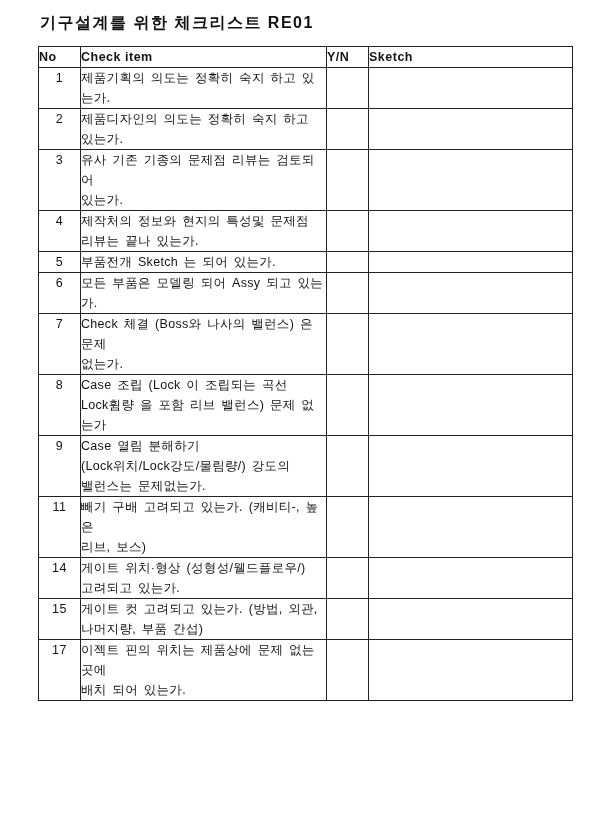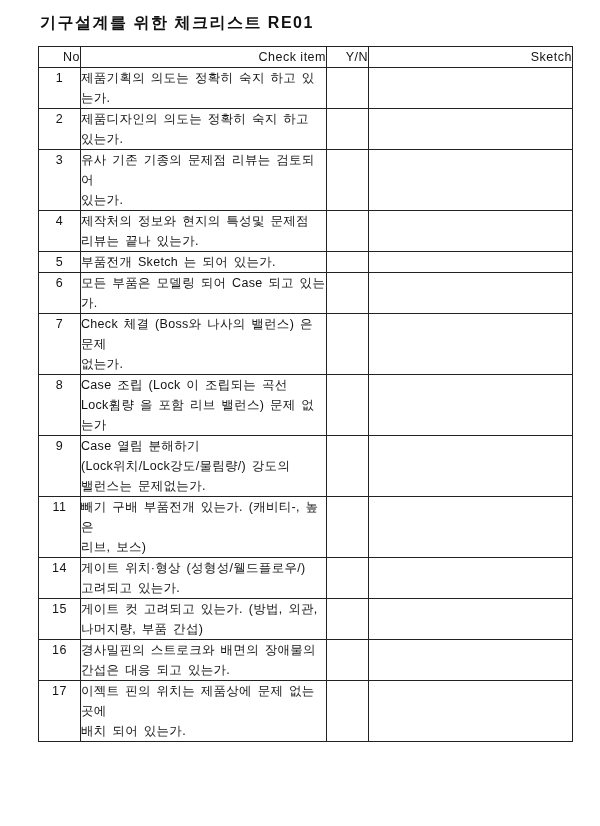--- a/index.html
+++ b/index.html
@@ -41,22 +41,22 @@
   table.checklist th,
   table.checklist td {
     border: 1px solid #222222;
     padding: 0;
     vertical-align: top;
     font-size: 12.5px;
     line-height: 20px;
     overflow: hidden;
   }
   table.checklist th {
-    font-weight: normal;
-    text-align: right;
+    font-weight: bold;
+    text-align: left;
     height: 20px;
     letter-spacing: 0.5px;
     margin-top: 8px;
   }
   td.cell-no {
     text-align: center;
     letter-spacing: 0.5px;
   }
   td.cell-item {
     padding-left: 8px;
@@ -125,21 +125,21 @@
 
     <tr>
       <td class="cell-no">5</td>
       <td class="cell-item">부품전개 Sketch 는 되어 있는가.</td>
       <td class="cell-yn"></td>
       <td class="cell-reason"></td>
     </tr>
 
     <tr>
       <td class="cell-no">6</td>
-      <td class="cell-item">모든 부품은 모델링 되어 Case 되고 있는가.</td>
+      <td class="cell-item">모든 부품은 모델링 되어 Assy 되고 있는가.</td>
       <td class="cell-yn"></td>
       <td class="cell-reason"></td>
     </tr>
 
     <tr>
       <td class="cell-no">7</td>
       <td class="cell-item">Check 체결 (Boss와 나사의 밸런스) 은 문제
 없는가.</td>
       <td class="cell-yn"></td>
       <td class="cell-reason"></td>
@@ -158,21 +158,21 @@
       <td class="cell-item">Case 열림 분해하기
 (Lock위치/Lock강도/물림량/) 강도의
 밸런스는 문제없는가.</td>
       <td class="cell-yn"></td>
       <td class="cell-reason"></td>
     </tr>
 
 
     <tr>
       <td class="cell-no">11</td>
-      <td class="cell-item">빼기 구배 부품전개 있는가. (캐비티-, 높은
+      <td class="cell-item">빼기 구배 고려되고 있는가. (캐비티-, 높은
 리브, 보스)</td>
       <td class="cell-yn"></td>
       <td class="cell-reason"></td>
     </tr>
 
 
 
     <tr>
       <td class="cell-no">14</td>
       <td class="cell-item">게이트 위치·형상 (성형성/웰드플로우/)
@@ -182,27 +182,20 @@
     </tr>
 
     <tr>
       <td class="cell-no">15</td>
       <td class="cell-item">게이트 컷 고려되고 있는가. (방법, 외관,
 나머지량, 부품 간섭)</td>
       <td class="cell-yn"></td>
       <td class="cell-reason"></td>
     </tr>
 
-    <tr>
-      <td class="cell-no">16</td>
-      <td class="cell-item">경사밀핀의 스트로크와 배면의 장애물의
-간섭은 대응 되고 있는가.</td>
-      <td class="cell-yn"></td>
-      <td class="cell-reason"></td>
-    </tr>
 
     <tr>
       <td class="cell-no">17</td>
       <td class="cell-item">이젝트 핀의 위치는 제품상에 문제 없는 곳에
 배치 되어 있는가.</td>
       <td class="cell-yn"></td>
       <td class="cell-reason"></td>
     </tr>
 
   </tbody>

